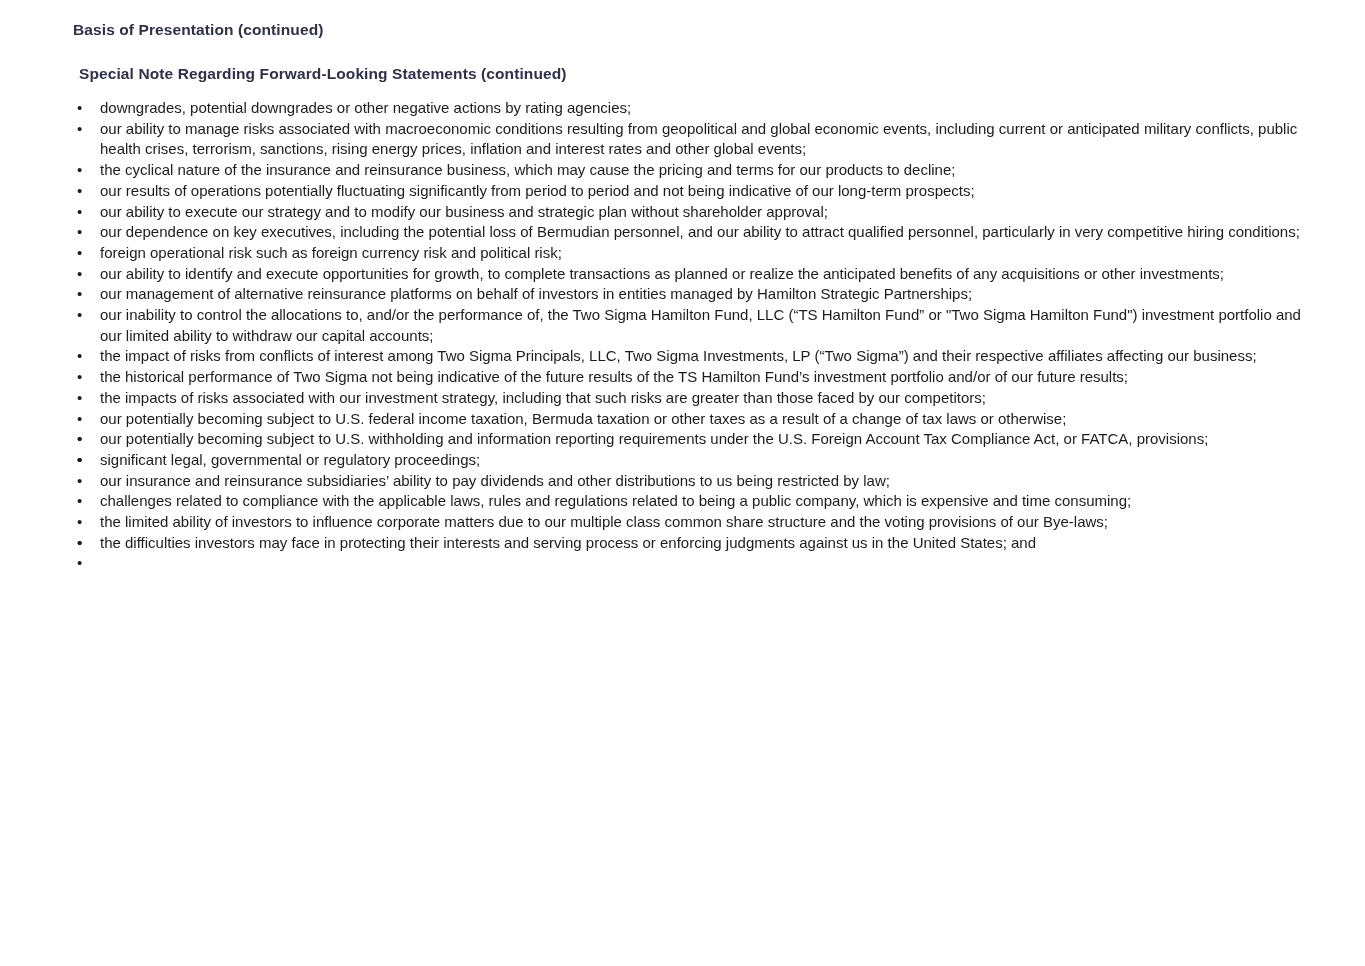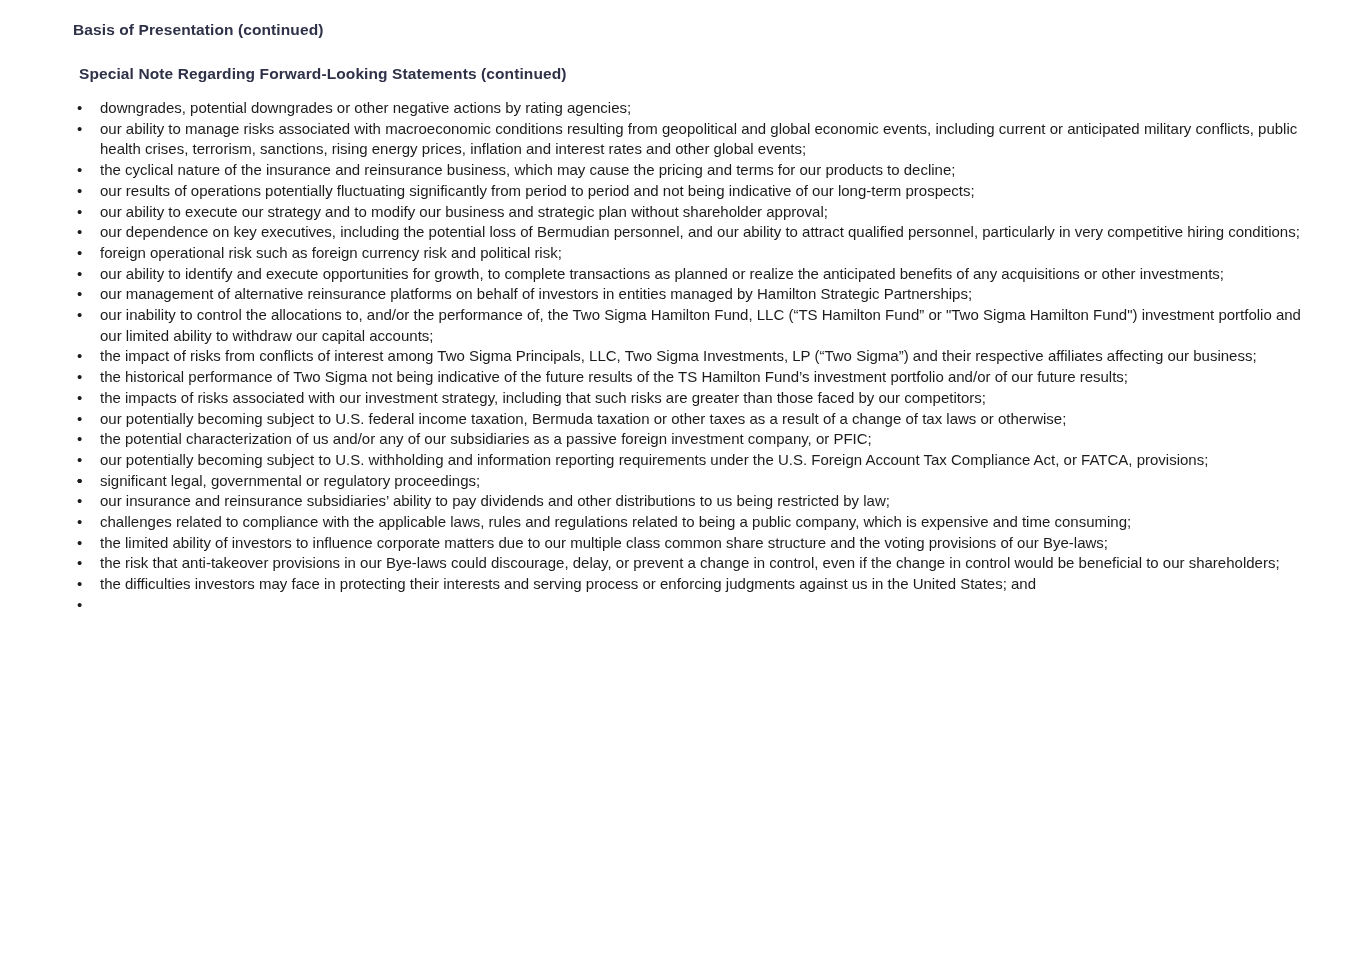--- a/index.html
+++ b/index.html
@@ -89,29 +89,29 @@
       <li><span class="marker">•</span><span>our ability to execute our strategy and to modify our business and strategic plan without shareholder approval;</span></li>
       <li><span class="marker">•</span><span>our dependence on key executives, including the potential loss of Bermudian personnel, and our ability to attract qualified personnel, particularly in very competitive hiring conditions;</span></li>
       <li><span class="marker">•</span><span>foreign operational risk such as foreign currency risk and political risk;</span></li>
       <li><span class="marker">•</span><span>our ability to identify and execute opportunities for growth, to complete transactions as planned or realize the anticipated benefits of any acquisitions or other investments;</span></li>
       <li><span class="marker">•</span><span>our management of alternative reinsurance platforms on behalf of investors in entities managed by Hamilton Strategic Partnerships;</span></li>
       <li><span class="marker">•</span><span>our inability to control the allocations to, and/or the performance of, the Two Sigma Hamilton Fund, LLC (“TS Hamilton Fund” or "Two Sigma Hamilton Fund") investment portfolio and our limited ability to withdraw our capital accounts;</span></li>
       <li><span class="marker">•</span><span>the impact of risks from conflicts of interest among Two Sigma Principals, LLC, Two Sigma Investments, LP (“Two Sigma”) and their respective affiliates affecting our business;</span></li>
       <li><span class="marker">•</span><span>the historical performance of Two Sigma not being indicative of the future results of the TS Hamilton Fund’s investment portfolio and/or of our future results;</span></li>
       <li><span class="marker">•</span><span>the impacts of risks associated with our investment strategy, including that such risks are greater than those faced by our competitors;</span></li>
       <li><span class="marker">•</span><span>our potentially becoming subject to U.S. federal income taxation, Bermuda taxation or other taxes as a result of a change of tax laws or otherwise;</span></li>
-      <li><span class="marker">•</span><span>the potential characterization of us and/or any of our subsidiaries as a passive foreign investment company, or PFIC;</span></li>
+      <li><span class="marker">•</span></li>
       <li><span class="marker">•</span><span>our potentially becoming subject to U.S. withholding and information reporting requirements under the U.S. Foreign Account Tax Compliance Act, or FATCA, provisions;</span></li>
       <li><span class="marker">•</span></li>
       <li><span class="marker">•</span></li>
       <li><span class="marker">•</span><span>significant legal, governmental or regulatory proceedings;</span></li>
       <li><span class="marker">•</span><span>our insurance and reinsurance subsidiaries’ ability to pay dividends and other distributions to us being restricted by law;</span></li>
       <li><span class="marker">•</span><span>challenges related to compliance with the applicable laws, rules and regulations related to being a public company, which is expensive and time consuming;</span></li>
       <li><span class="marker">•</span><span>the limited ability of investors to influence corporate matters due to our multiple class common share structure and the voting provisions of our Bye-laws;</span></li>
-      <li><span class="marker">•</span><span>the risk that anti-takeover provisions in our Bye-laws could discourage, delay, or prevent a change in control, even if the change in control would be beneficial to our shareholders;</span></li>
+      <li><span class="marker">•</span></li>
       <li><span class="marker">•</span><span>the difficulties investors may face in protecting their interests and serving process or enforcing judgments against us in the United States; and</span></li>
       <li><span class="marker">•</span></li>
     </ul>
 
   <div class="logo">
     <svg width="200" height="70" viewBox="0 0 200 70">
       <polygon points="80,4 118,4 192,63 154,63" fill="#aad6d2"></polygon>
       <polygon points="72,4 113,33 125,38 97,46 73,66 3,66" stroke="#ffffff" stroke-width="2.5" stroke-linejoin="miter" fill="#16a59d"></polygon>
     </svg>
   </div>

